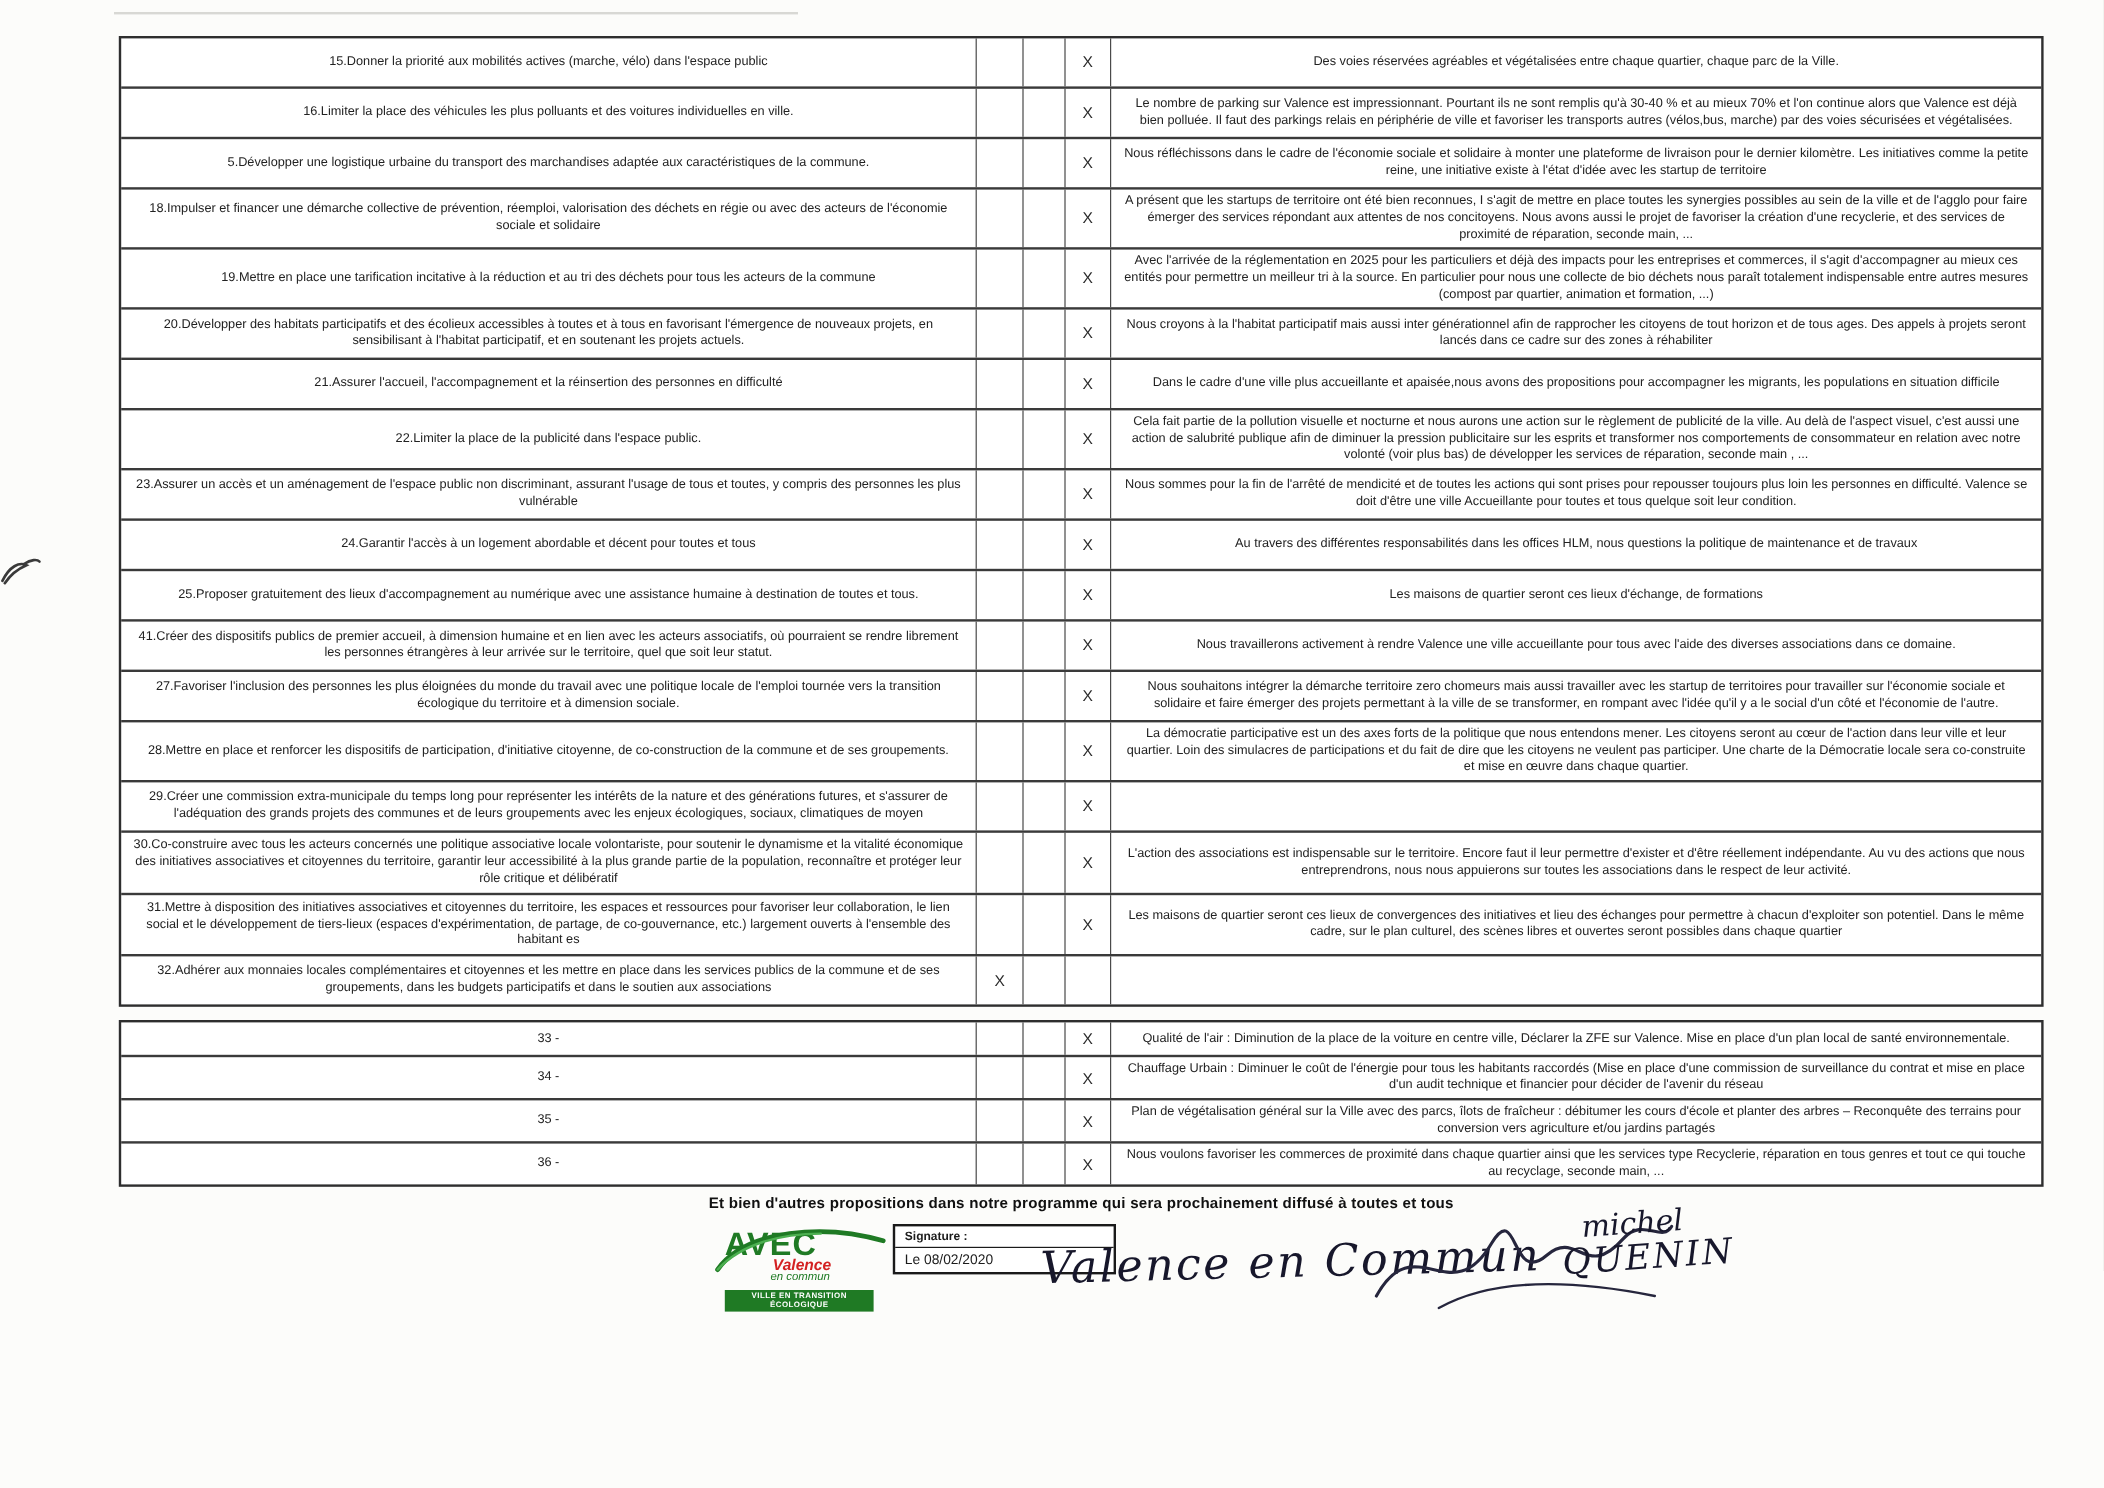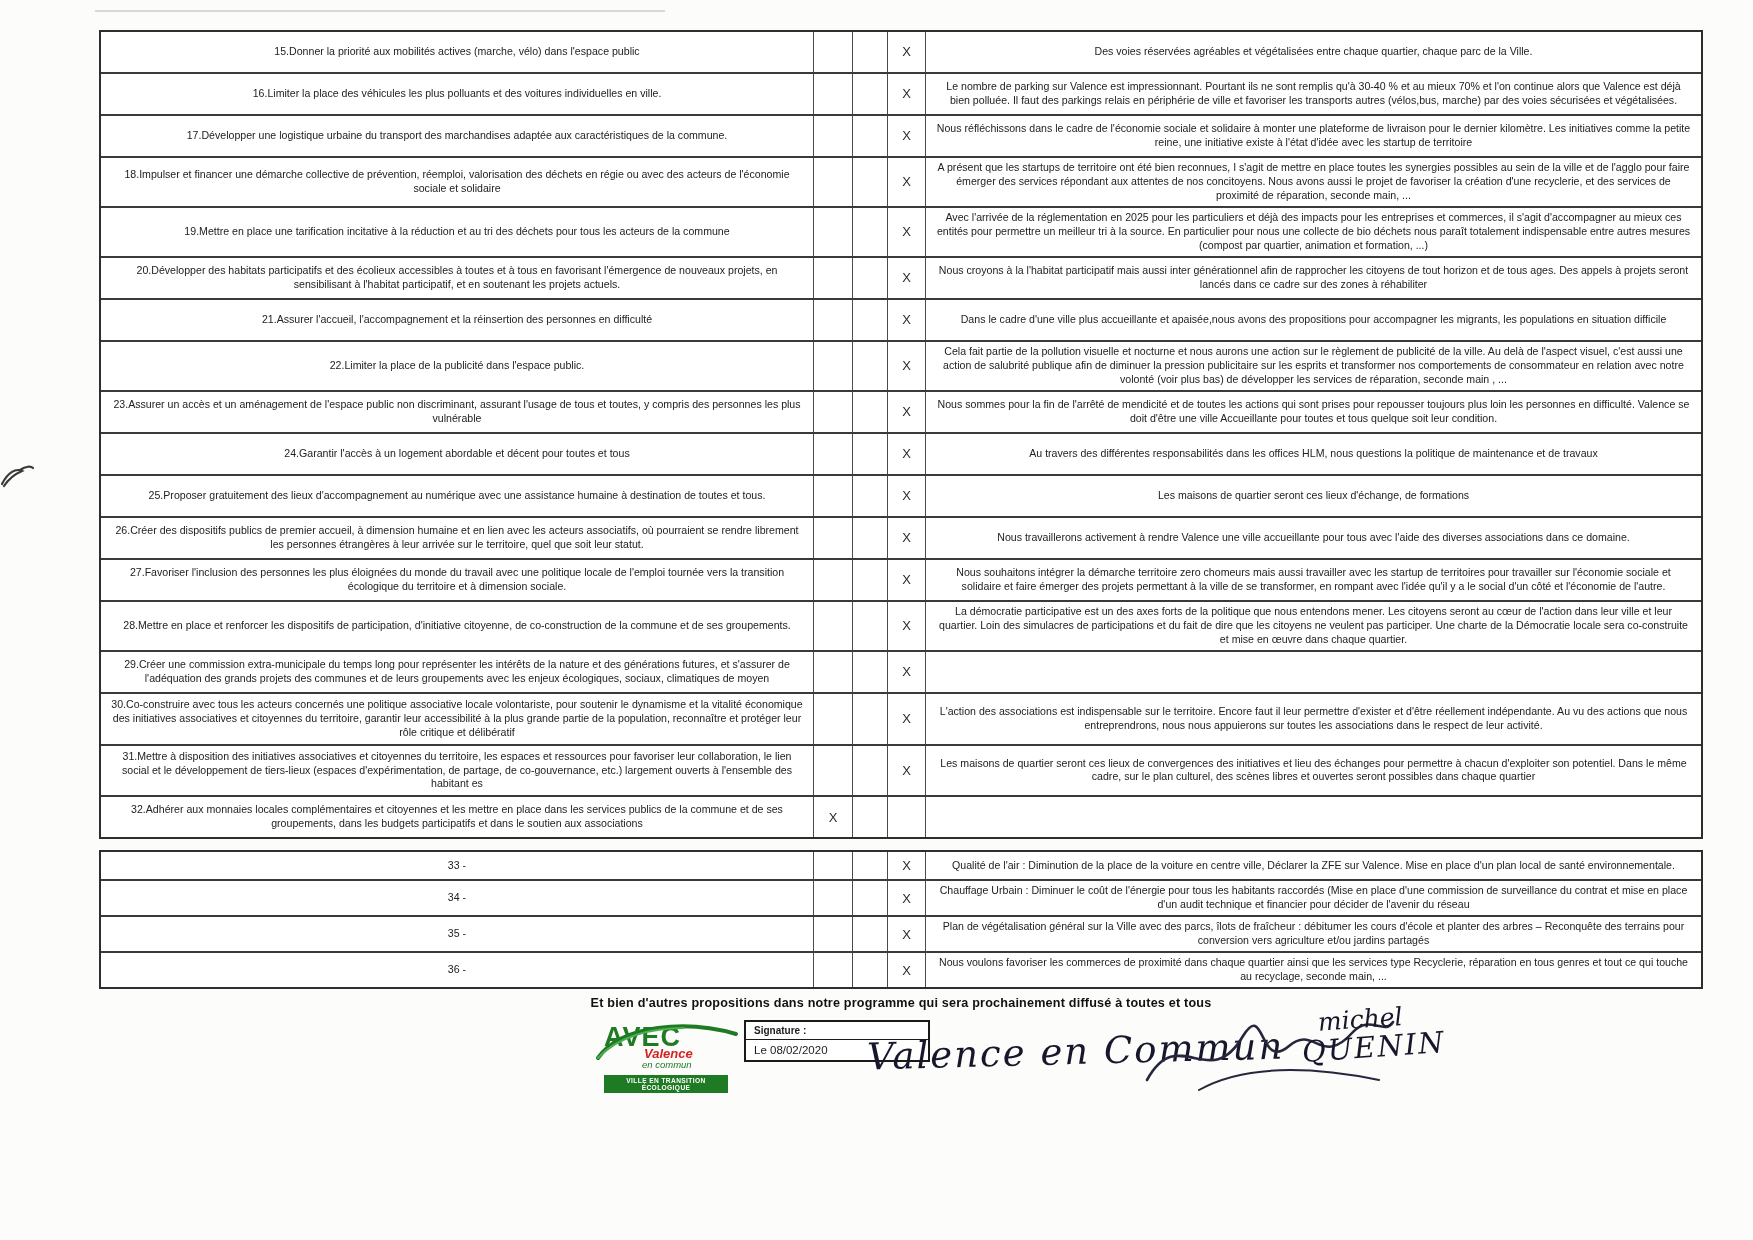--- a/index.html
+++ b/index.html
@@ -75,21 +75,21 @@
           <div class="cell rcell">Des voies réservées agréables et végétalisées entre chaque quartier, chaque parc de la Ville.</div>
         </div>
         <div class="trow">
           <div class="cell qcell">16.Limiter la place des véhicules les plus polluants et des voitures individuelles en ville.</div>
           <div class="cell cb"></div>
           <div class="cell cb"></div>
           <div class="cell cb">X</div>
           <div class="cell rcell">Le nombre de parking sur Valence est impressionnant. Pourtant ils ne sont remplis qu'à 30-40 % et au mieux 70% et l'on continue alors que Valence est déjà bien polluée. Il faut des parkings relais en périphérie de ville et favoriser les transports autres (vélos,bus, marche) par des voies sécurisées et végétalisées.</div>
         </div>
         <div class="trow">
-          <div class="cell qcell">17.Développer une logistique urbaine du transport des marchandises adaptée aux caractéristiques de la commune.</div>
+          <div class="cell qcell">5.Développer une logistique urbaine du transport des marchandises adaptée aux caractéristiques de la commune.</div>
           <div class="cell cb"></div>
           <div class="cell cb"></div>
           <div class="cell cb">X</div>
           <div class="cell rcell">Nous réfléchissons dans le cadre de l'économie sociale et solidaire à monter une plateforme de livraison pour le dernier kilomètre. Les initiatives comme la petite reine, une initiative existe à l'état d'idée avec les startup de territoire</div>
         </div>
         <div class="trow">
           <div class="cell qcell">18.Impulser et financer une démarche collective de prévention, réemploi, valorisation des déchets en régie ou avec des acteurs de l'économie sociale et solidaire</div>
           <div class="cell cb"></div>
           <div class="cell cb"></div>
           <div class="cell cb">X</div>
@@ -138,21 +138,21 @@
           <div class="cell rcell">Au travers des différentes responsabilités dans les offices HLM, nous questions la politique de maintenance et de travaux</div>
         </div>
         <div class="trow">
           <div class="cell qcell">25.Proposer gratuitement des lieux d'accompagnement au numérique avec une assistance humaine à destination de toutes et tous.</div>
           <div class="cell cb"></div>
           <div class="cell cb"></div>
           <div class="cell cb">X</div>
           <div class="cell rcell">Les maisons de quartier seront ces lieux d'échange, de formations</div>
         </div>
         <div class="trow">
-          <div class="cell qcell">26.Créer des dispositifs publics de premier accueil, à dimension humaine et en lien avec les acteurs associatifs, où pourraient se rendre librement les personnes étrangères à leur arrivée sur le territoire, quel que soit leur statut.</div>
+          <div class="cell qcell">41.Créer des dispositifs publics de premier accueil, à dimension humaine et en lien avec les acteurs associatifs, où pourraient se rendre librement les personnes étrangères à leur arrivée sur le territoire, quel que soit leur statut.</div>
           <div class="cell cb"></div>
           <div class="cell cb"></div>
           <div class="cell cb">X</div>
           <div class="cell rcell">Nous travaillerons activement à rendre Valence une ville accueillante pour tous avec l'aide des diverses associations dans ce domaine.</div>
         </div>
         <div class="trow">
           <div class="cell qcell">27.Favoriser l'inclusion des personnes les plus éloignées du monde du travail avec une politique locale de l'emploi tournée vers la transition écologique du territoire et à dimension sociale.</div>
           <div class="cell cb"></div>
           <div class="cell cb"></div>
           <div class="cell cb">X</div>

